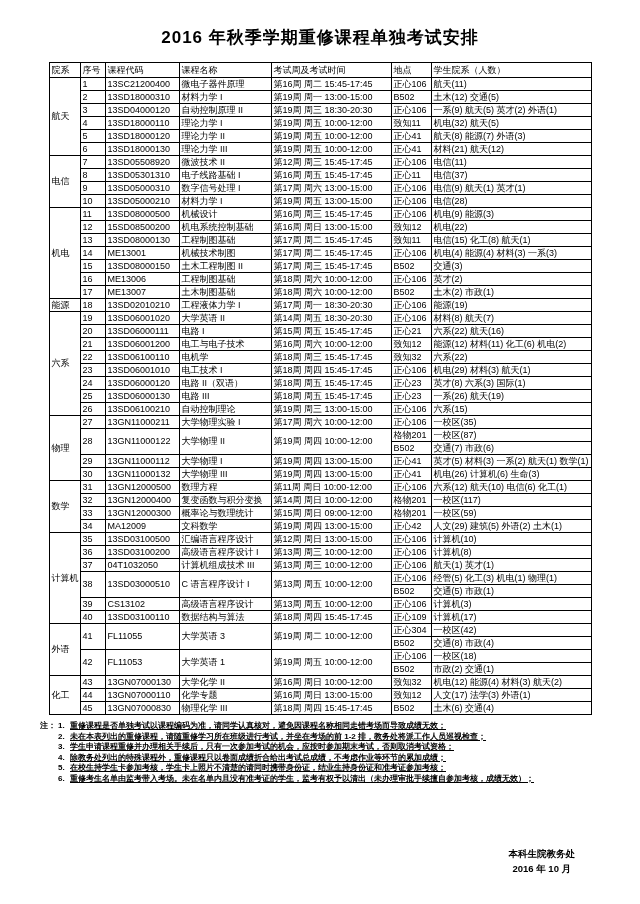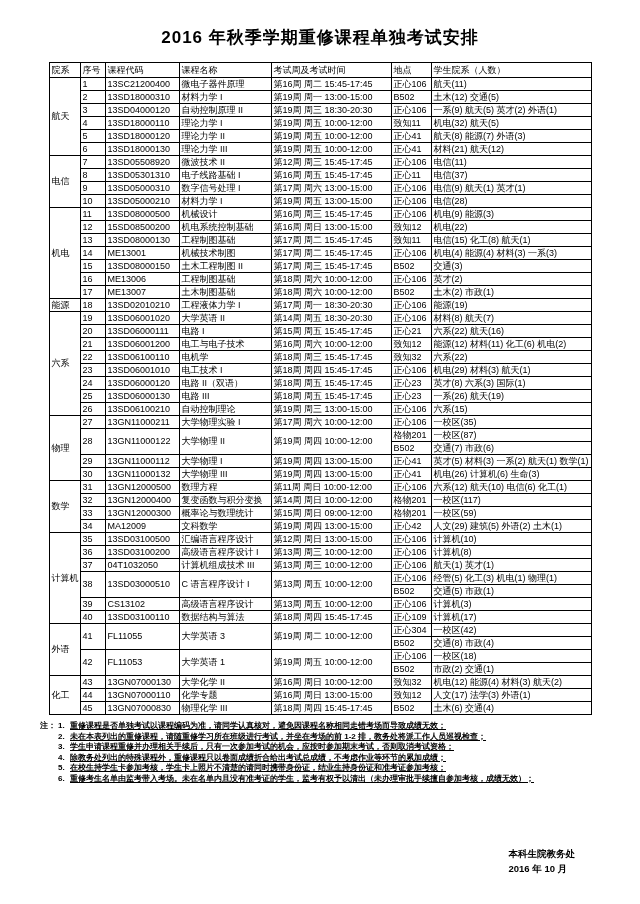--- a/index.html
+++ b/index.html
@@ -31,21 +31,21 @@
   td.dept{text-align:center;font-weight:normal;}
   td.no{text-align:center;}
   .notes{
     width:560px;margin:6px auto 0;font-size:8px;font-weight:bold;line-height:10.5px;
   }
   .note-line{display:flex;align-items:flex-start;}
   .note-prefix{width:18px;flex:0 0 18px;}
   .note-num{width:12px;flex:0 0 12px;}
   .note-text{flex:1;white-space:nowrap;overflow:hidden;text-decoration:underline;}
   .signature{
-    position:absolute;right:65px;bottom:28px;
+    position:absolute;right:65px;bottom:28px;text-align:center;
     font-size:9.5px;font-weight:bold;line-height:15px;
   }
 </style>
 </head>
 <body>
 
 <div class="page">
   <h1 class="title">2016 年秋季学期重修课程单独考试安排</h1>
 
   <table class="exam-table">

